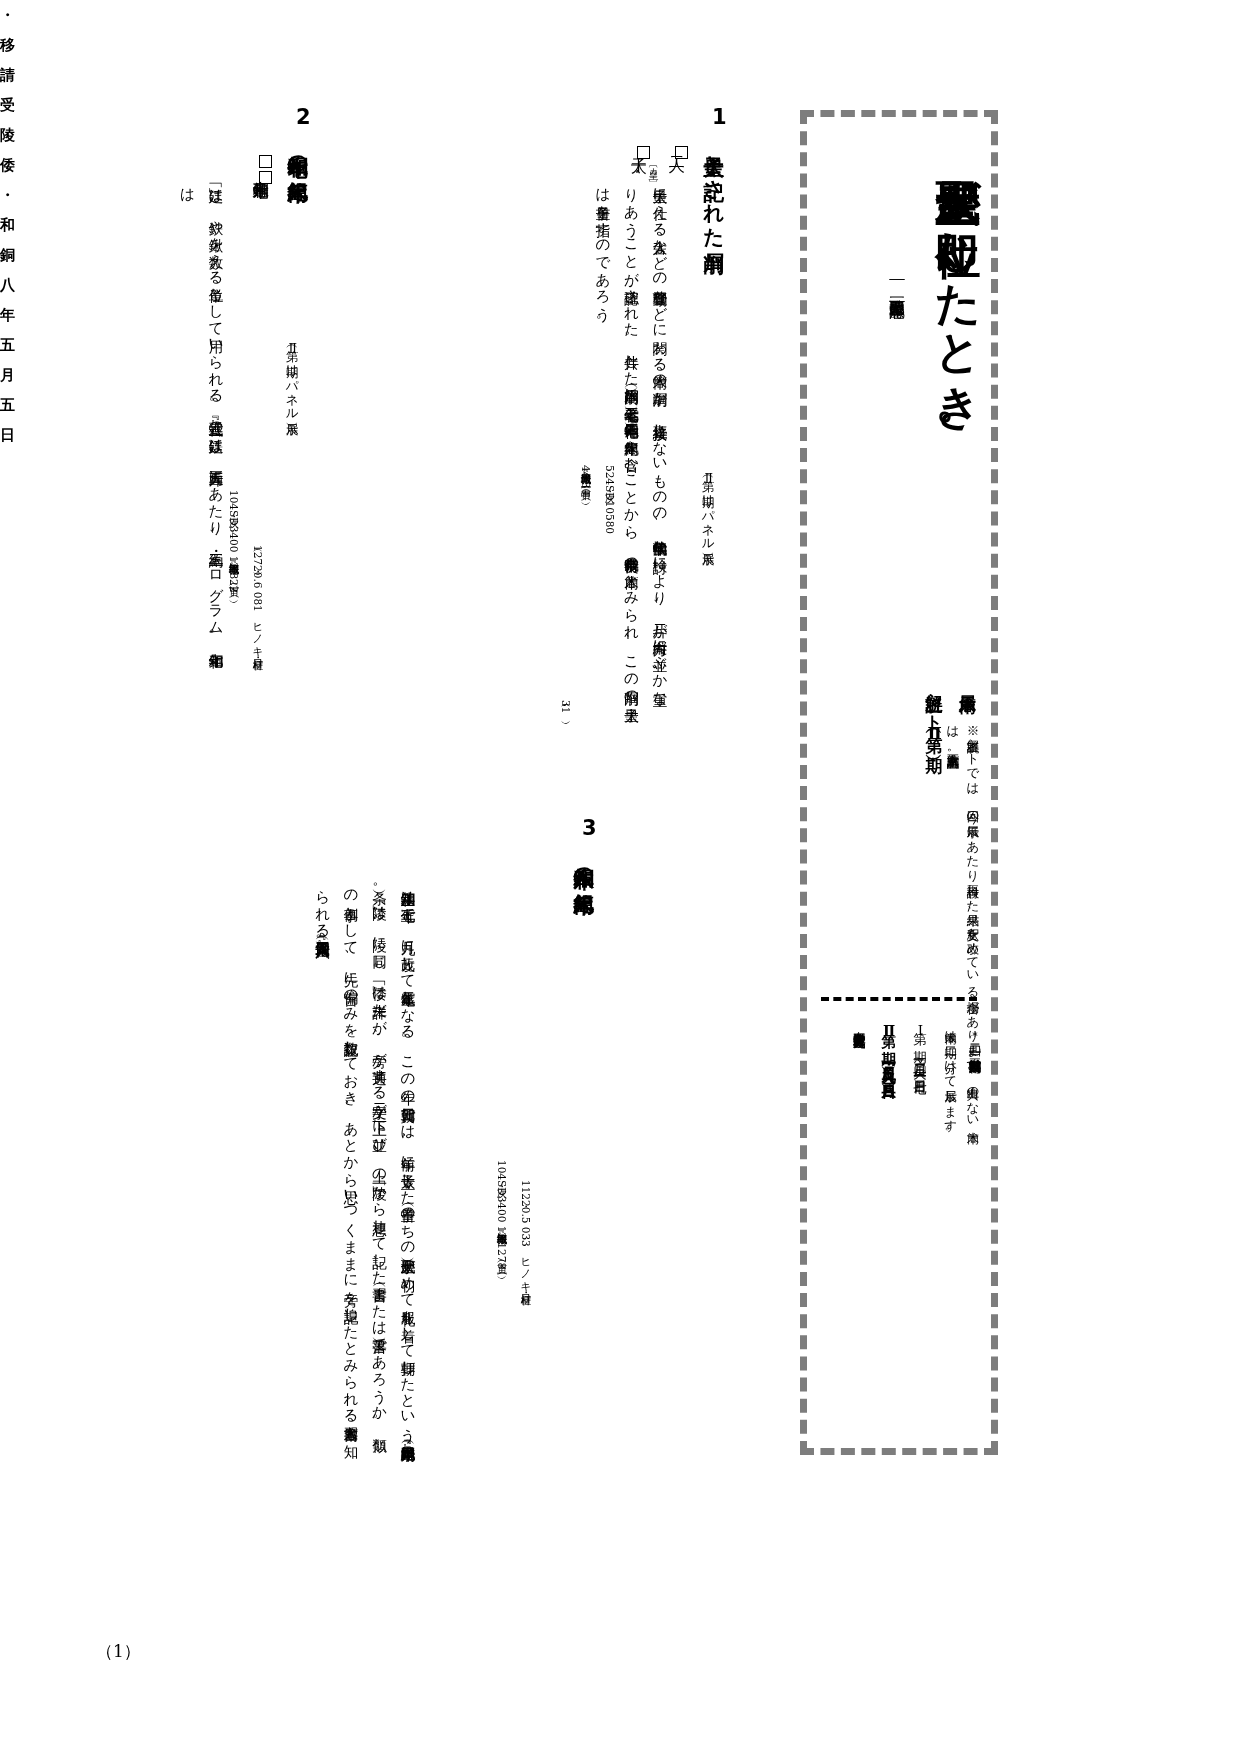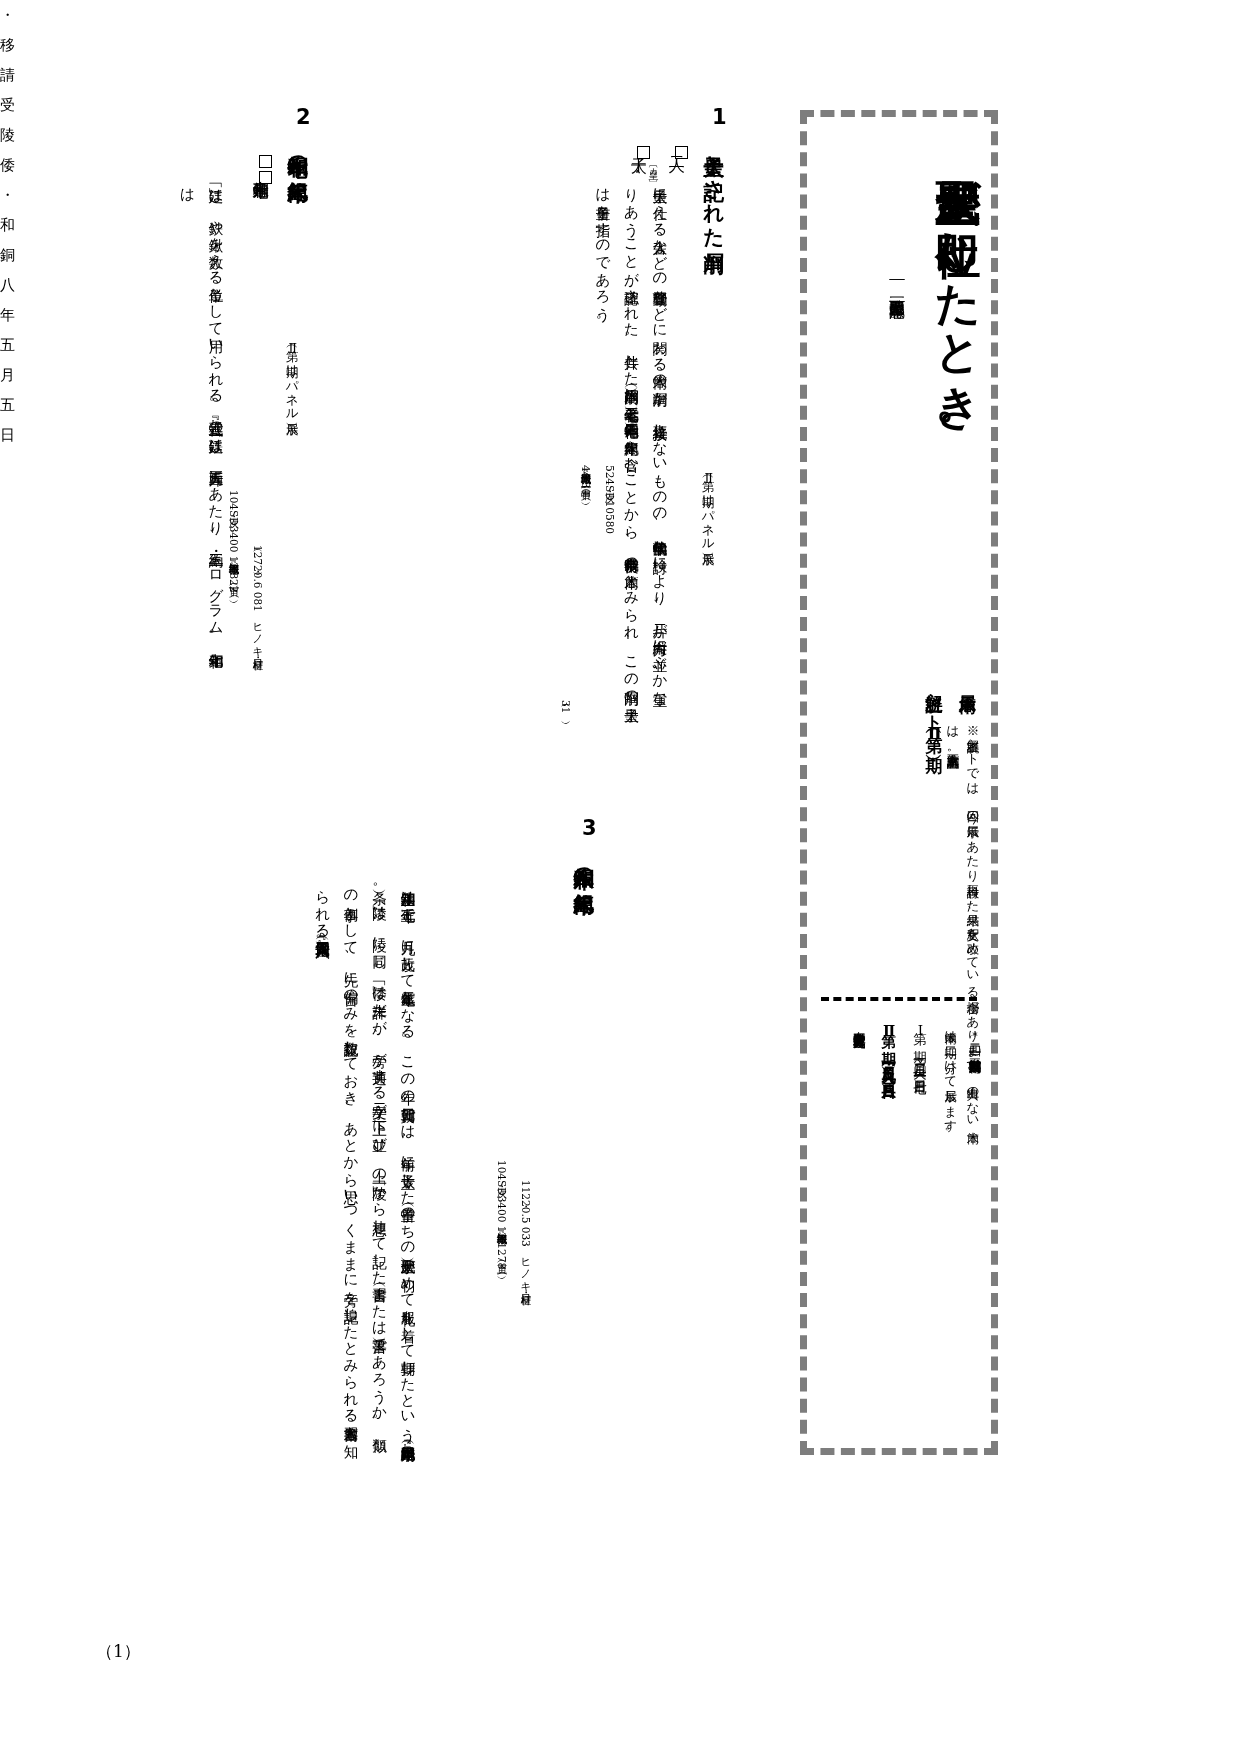--- a/index.html
+++ b/index.html
@@ -97,21 +97,21 @@
   }
   .body-text{
     position:absolute;
     font-size:14.6px;line-height:1.95;letter-spacing:.01em;
   }
   .cite{
     position:absolute;
     font-size:10.5px;line-height:1.85;letter-spacing:0;
   }
   .bullets{
-    position:absolute;font-size:15px;line-height:2.0;
+    position:absolute;font-size:15px;line-height:2.0;font-weight:bold;
   }
 
   .pagenum{
     position:absolute;left:96px;top:1640px;
     font-size:17px;
     font-family:"DejaVu Serif","Liberation Serif",serif;
   }
 </style>
 </head>
 <body>

